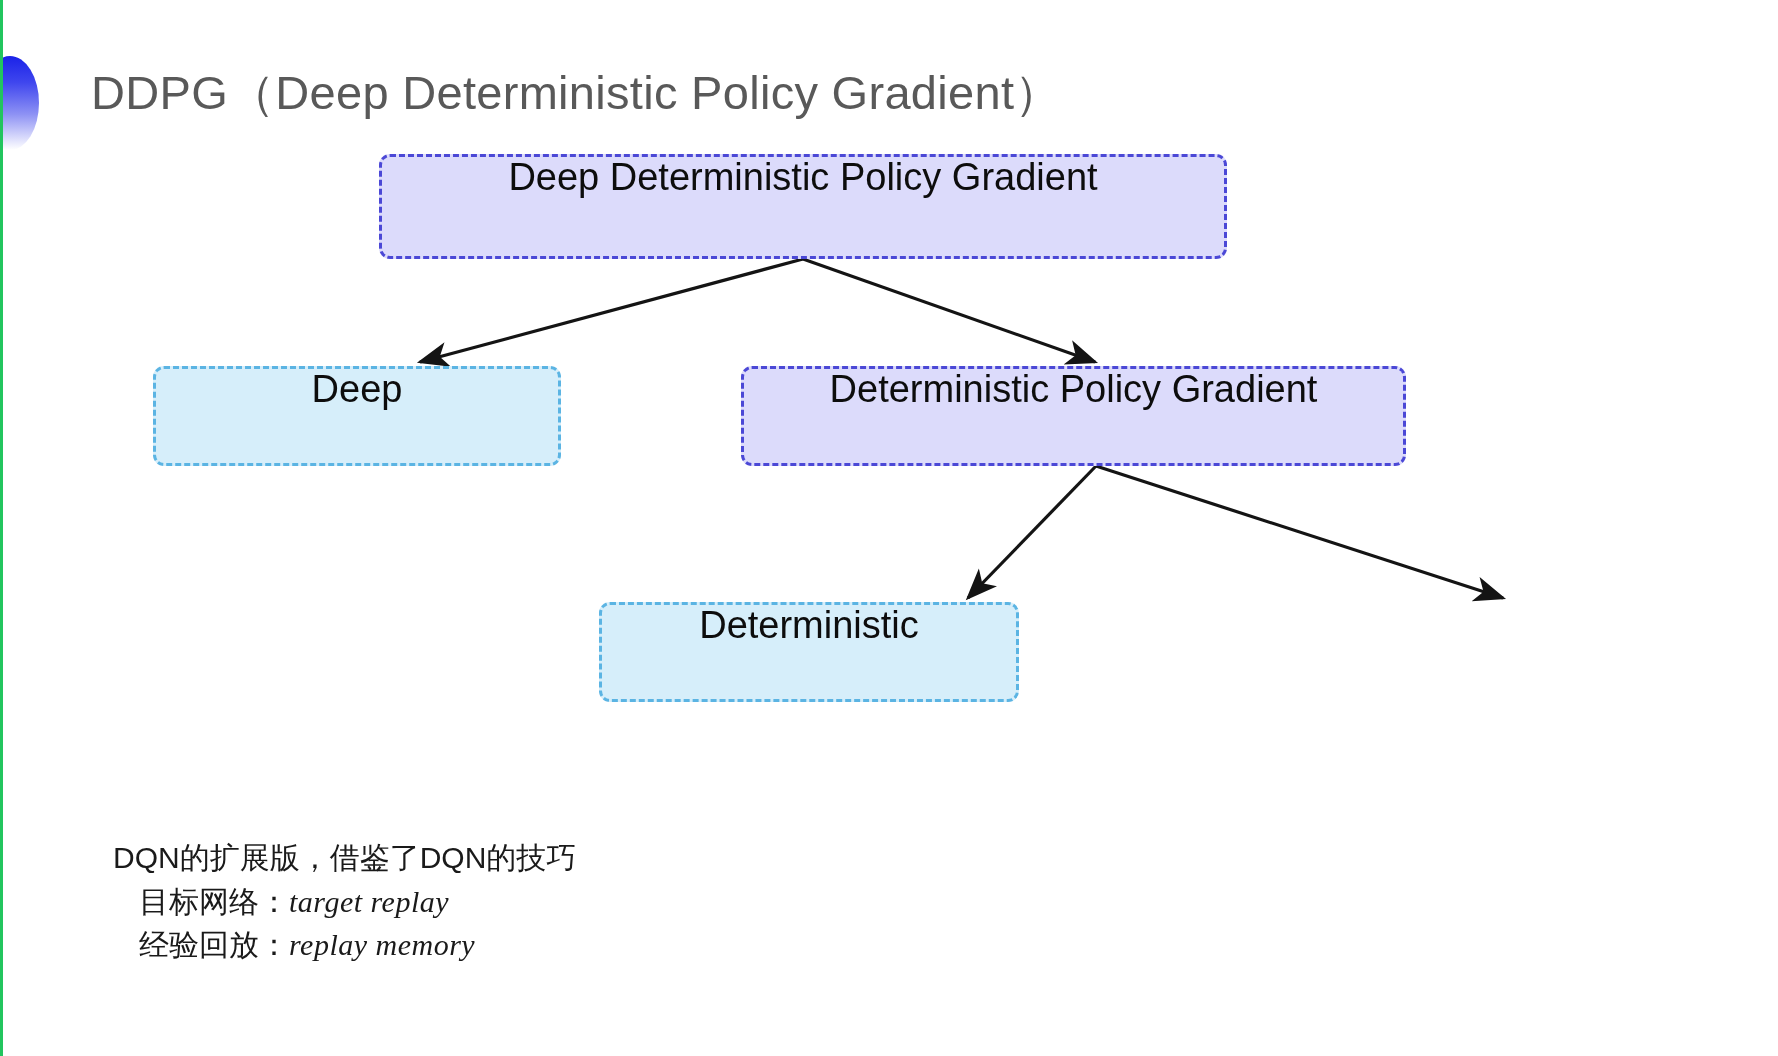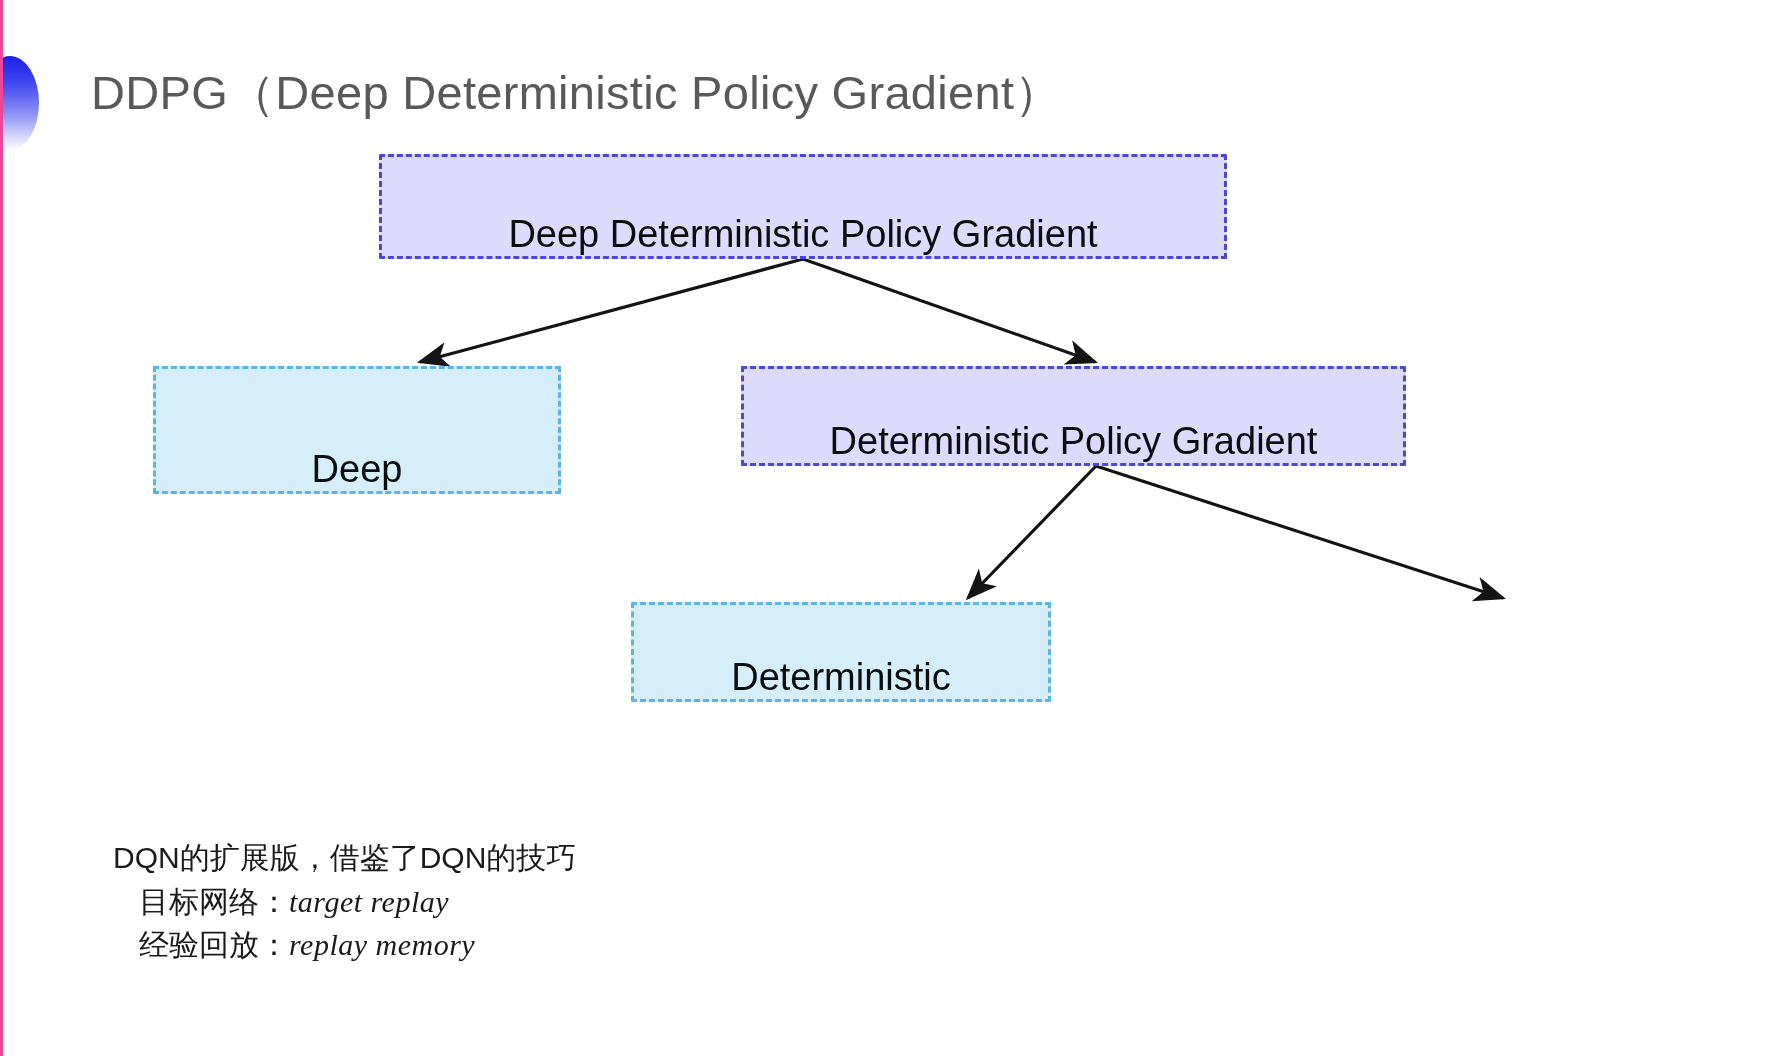--- a/index.html
+++ b/index.html
@@ -9,21 +9,21 @@
   }
   body {
     font-family: "Liberation Sans", sans-serif;
   }
   #slide {
     position: relative;
     width: 1778px;
     height: 1056px;
     background: #ffffff;
     overflow: hidden;
-    border-left: 3px solid #ec4899;
+    border-left: 3px solid #22c55e;
     box-sizing: border-box;
   }
 
   
   #title-bullet {
     position: absolute;
     left: -22px;
     top: 56px;
     width: 58px;
     height: 94px;
@@ -39,46 +39,46 @@
     font-weight: 400;
     letter-spacing: 0.3px;
     white-space: nowrap;
   }
 
   
   .node {
     position: absolute;
     box-sizing: border-box;
     display: flex;
-    align-items: flex-end;
+    align-items: flex-start;
     justify-content: center;
-    border-radius: 1px;
+    border-radius: 11px;
     border-style: dashed;
     border-width: 3px;
     text-align: center;
     color: #0d0d0d;
     font-weight: 400;
   }
   .node.purple {
     background: #dcdbfb;
     border-color: #4b48d6;
   }
   .node.blue {
     background: #d6eefa;
     border-color: #5bb4e3;
   }
   .node-label {
     line-height: 1.1;
     padding: 0 10px;
   }
 
   #node-root   { left: 376px;  top: 154px; width: 848px; height: 105px; }
-  #node-deep   { left: 150px;  top: 366px; width: 408px; height: 128px; }
+  #node-deep   { left: 150px;  top: 366px; width: 408px; height: 100px; }
   #node-dpg    { left: 738px;  top: 366px; width: 665px; height: 100px; }
-  #node-det    { left: 628px;  top: 602px; width: 420px; height: 100px; }
+  #node-det    { left: 596px;  top: 602px; width: 420px; height: 100px; }
   #node-pg     { left: 1110px; top: 602px; width: 410px; height: 100px; }
 
   #node-root .node-label { font-size: 38px; }
   #node-deep .node-label { font-size: 38px; }
   #node-dpg  .node-label { font-size: 38px; }
   #node-det  .node-label { font-size: 38px; }
   #node-pg   .node-label { font-size: 38px; }
 
   
   #arrows {

